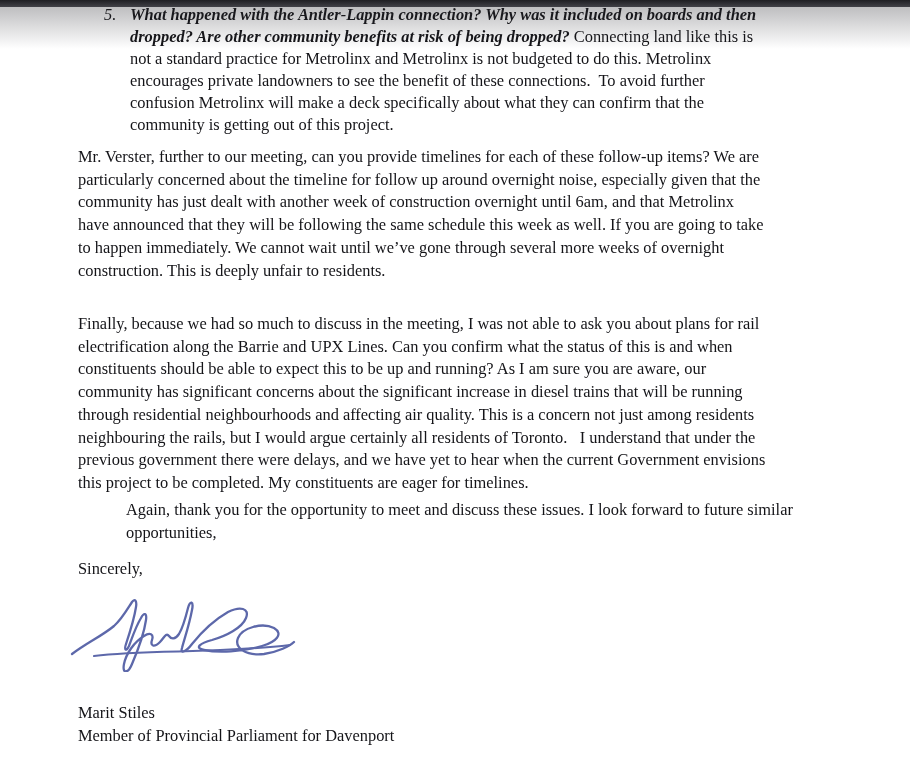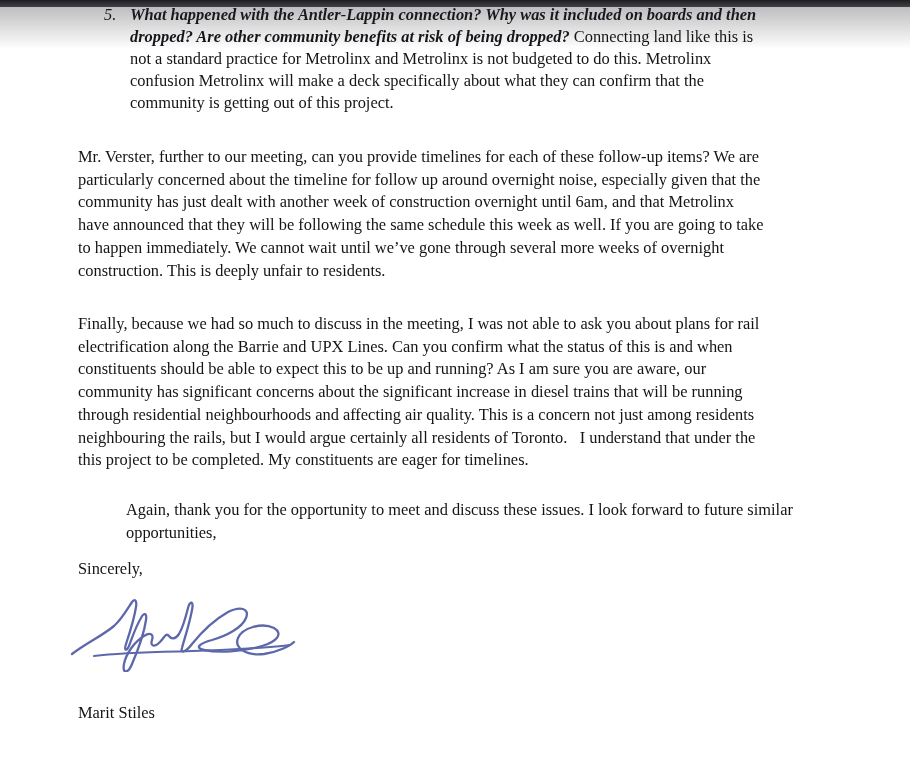--- a/index.html
+++ b/index.html
@@ -59,49 +59,52 @@
 </head>
 <body>
 
 <div class="page">
   <div class="letter-body">
       <div class="block" id="blk-item5">
         <span class="marker">5.</span>
         <div class="line"><span class="seg-bold-italic">What happened with the Antler-Lappin connection? Why was it included on boards and then</span></div>
         <div class="line"><span class="seg-bold-italic">dropped? Are other community benefits at risk of being dropped?</span><span class="seg-normal"> Connecting land like this is</span></div>
         <div class="line"><span class="seg-normal">not a standard practice for Metrolinx and Metrolinx is not budgeted to do this. Metrolinx</span></div>
+        <div class="line"><span class="seg-normal">encourages private landowners to see the benefit of these connections.  To avoid further</span></div>
         <div class="line"><span class="seg-normal">confusion Metrolinx will make a deck specifically about what they can confirm that the</span></div>
         <div class="line"><span class="seg-normal">community is getting out of this project.</span></div>
       </div>
       <div class="block" id="blk-para2">
         <div class="line"><span class="seg-normal">Mr. Verster, further to our meeting, can you provide timelines for each of these follow-up items? We are</span></div>
         <div class="line"><span class="seg-normal">particularly concerned about the timeline for follow up around overnight noise, especially given that the</span></div>
         <div class="line"><span class="seg-normal">community has just dealt with another week of construction overnight until 6am, and that Metrolinx</span></div>
         <div class="line"><span class="seg-normal">have announced that they will be following the same schedule this week as well. If you are going to take</span></div>
         <div class="line"><span class="seg-normal">to happen </span><span class="seg-italic">immediately</span><span class="seg-normal">. We cannot wait until we’ve gone through several more weeks of overnight</span></div>
         <div class="line"><span class="seg-normal">construction. This is deeply unfair to residents.</span></div>
       </div>
       <div class="block" id="blk-para3">
         <div class="line"><span class="seg-normal">Finally, because we had so much to discuss in the meeting, I was not able to ask you about plans for rail</span></div>
         <div class="line"><span class="seg-normal">electrification along the Barrie and UPX Lines. Can you confirm what the status of this is and when</span></div>
         <div class="line"><span class="seg-normal">constituents should be able to expect this to be up and running? As I am sure you are aware, our</span></div>
         <div class="line"><span class="seg-normal">community has significant concerns about the significant increase in diesel trains that will be running</span></div>
         <div class="line"><span class="seg-normal">through residential neighbourhoods and affecting air quality. This is a concern not just among residents</span></div>
         <div class="line"><span class="seg-normal">neighbouring the rails, but I would argue certainly all residents of Toronto.   I understand that under the</span></div>
+        <div class="line"><span class="seg-normal">previous government there were delays, and we have yet to hear when the current Government envisions</span></div>
         <div class="line"><span class="seg-normal">this project to be completed. My constituents are eager for timelines.</span></div>
       </div>
       <div class="block" id="blk-para4">
         <div class="line"><span class="seg-normal">Again, thank you for the opportunity to meet and discuss these issues. I look forward to future similar</span></div>
         <div class="line"><span class="seg-normal">opportunities,</span></div>
       </div>
       <div class="block" id="blk-closing">
         <div class="line"><span class="seg-normal">Sincerely,</span></div>
       </div>
       <div class="block" id="blk-sigblock">
         <div class="line"><span class="seg-normal">Marit Stiles</span></div>
+        <div class="line"><span class="seg-normal">Member of Provincial Parliament for Davenport</span></div>
       </div>
     </div>
 
   <svg class="signature-svg" viewBox="0 0 240 80" fill="none" stroke-linecap="round" stroke-linejoin="round" opacity="0.88">
     <path stroke="#47549f" stroke-width="2.3" d="M6,62 C22,50 36,44 48,34 C56,27 62,16 66,10 C69,6 71,9 70,15 C68,28 64,40 60,52 C58,58 60,60 63,54 C66,46 70,34 75,26 C78,20 81,21 80,28 C78,42 72,58 66,72 C62,82 56,82 58,72 C60,62 68,50 78,44 C84,40 88,42 86,48 C84,54 88,56 94,50 C98,46 100,40 103,44 C105,47 109,48 113,42 C116,37 119,28 122,16 C124,8 128,9 126,18 C123,34 118,48 116,56 C114,62 120,60 126,52 C134,42 148,28 162,20 C174,14 184,16 180,26 C176,36 160,44 146,48 C134,51 128,56 138,58 C152,61 176,60 196,54 C210,50 218,42 208,36 C196,30 176,36 172,46 C168,56 180,64 198,62 C212,60 224,54 228,50"></path>
     <path stroke="#47549f" stroke-width="2" d="M28,64 C80,57 150,62 224,53"></path>
   </svg>
 
   <div class="viewer-top-bar"></div>
   <div class="viewer-top-shadow"></div>

